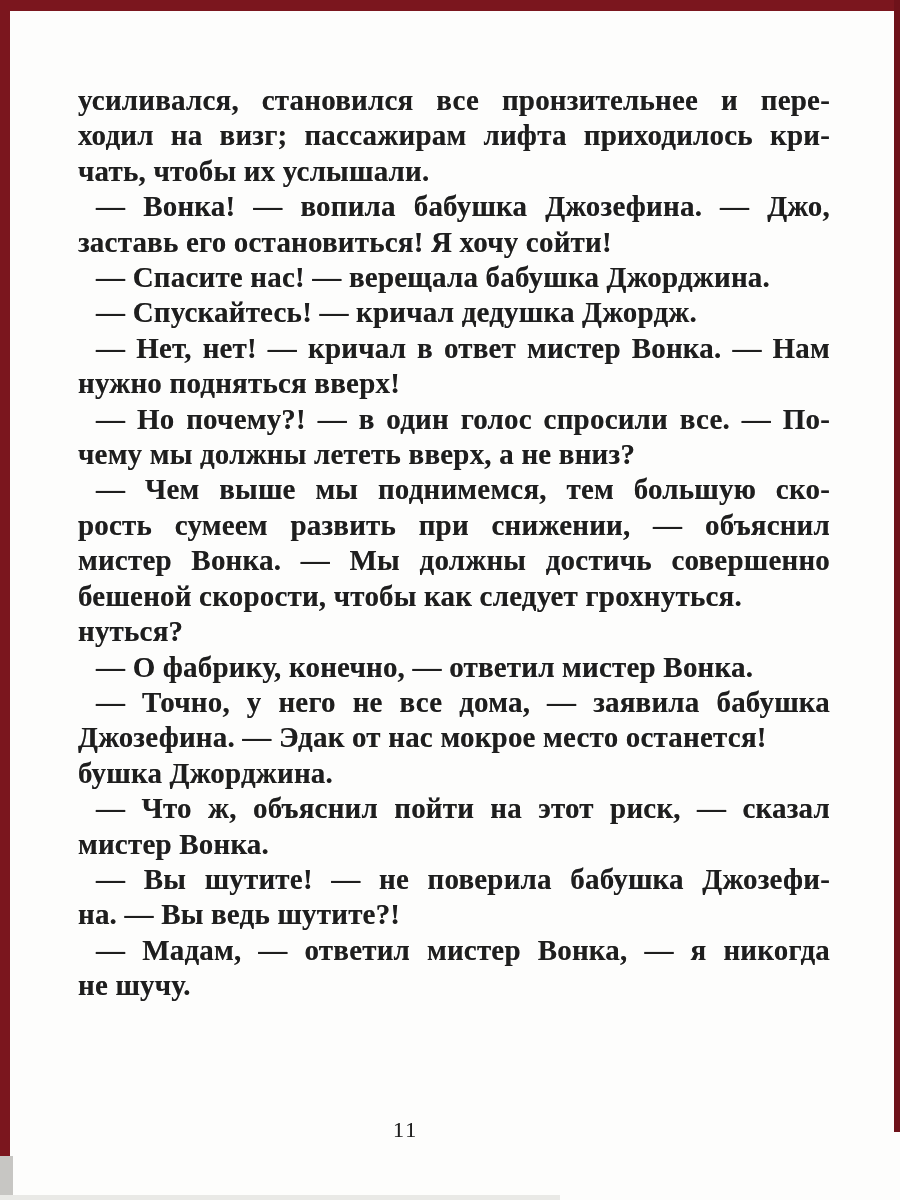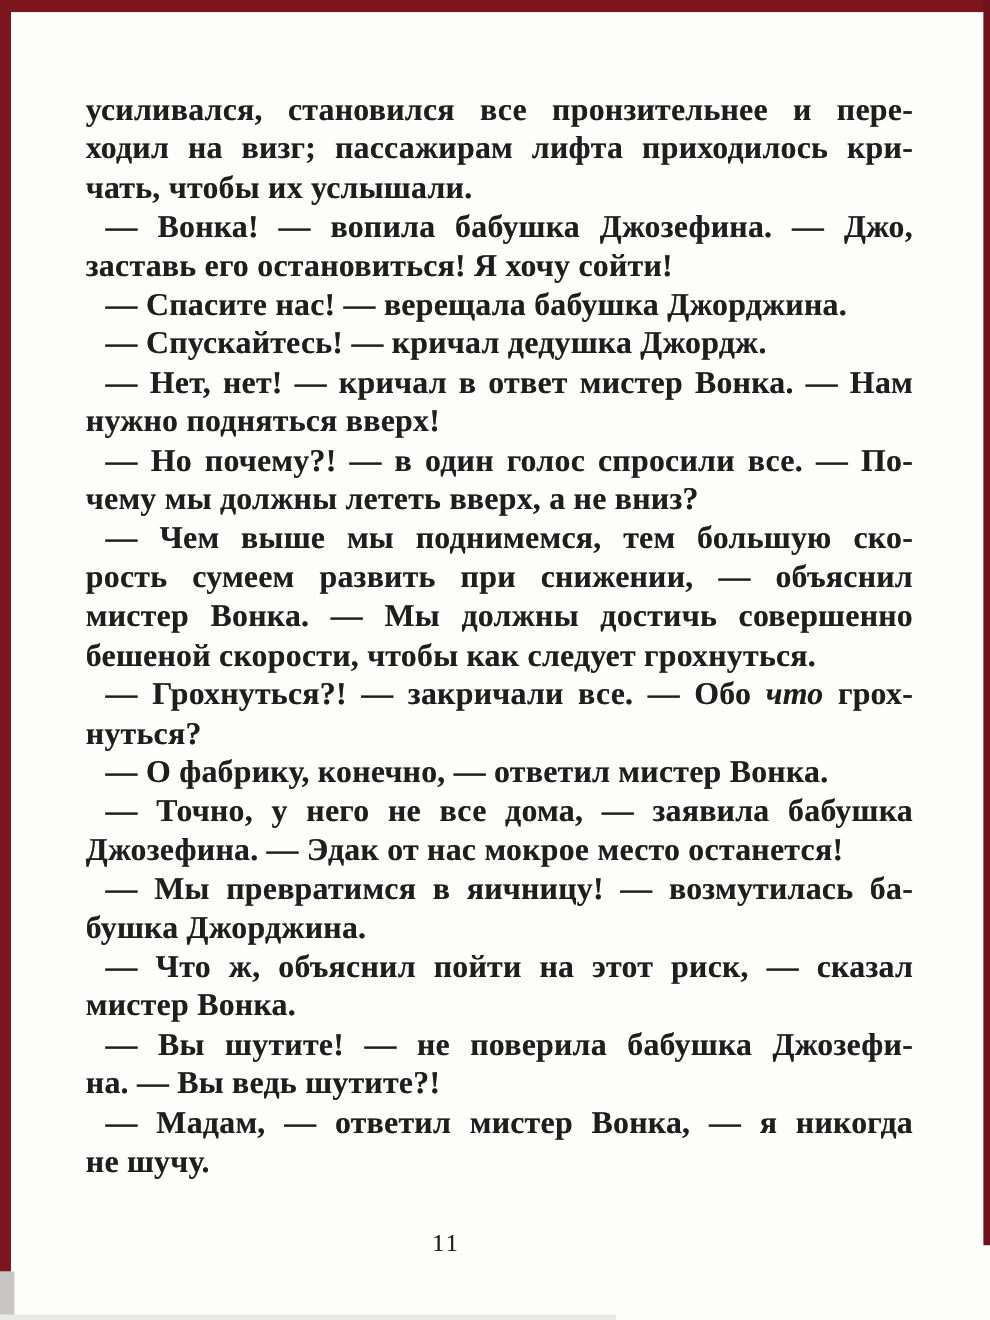--- a/index.html
+++ b/index.html
@@ -56,28 +56,24 @@
     <div class="ln ind">— Спасите нас! — верещала бабушка Джорджина.</div>
     <div class="ln ind">— Спускайтесь! — кричал дедушка Джордж.</div>
     <div class="ln jf ind">— Нет, нет! — кричал в ответ мистер Вонка. — Нам</div>
     <div class="ln">нужно подняться вверх!</div>
     <div class="ln jf ind">— Но почему?! — в один голос спросили все. — По-</div>
     <div class="ln">чему мы должны лететь вверх, а не вниз?</div>
     <div class="ln jf ind">— Чем выше мы поднимемся, тем большую ско-</div>
     <div class="ln jf">рость сумеем развить при снижении, — объяснил</div>
     <div class="ln jf">мистер Вонка. — Мы должны достичь совершенно</div>
     <div class="ln">бешеной скорости, чтобы как следует грохнуться.</div>
-    <div class="ln jf ind">
-      <span>— Грохнуться?! — закричали все. — Обо </span><span class="it">что</span><span> грох-</span>
-    </div>
     <div class="ln">нуться?</div>
     <div class="ln ind">— О фабрику, конечно, — ответил мистер Вонка.</div>
     <div class="ln jf ind">— Точно, у него не все дома, — заявила бабушка</div>
     <div class="ln">Джозефина. — Эдак от нас мокрое место останется!</div>
-    <div class="ln jf ind">— Мы превратимся в яичницу! — возмутилась ба-</div>
     <div class="ln">бушка Джорджина.</div>
     <div class="ln jf ind">— Что ж, объяснил пойти на этот риск, — сказал</div>
     <div class="ln">мистер Вонка.</div>
     <div class="ln jf ind">— Вы шутите! — не поверила бабушка Джозефи-</div>
     <div class="ln">на. — Вы ведь шутите?!</div>
     <div class="ln jf ind">— Мадам, — ответил мистер Вонка, — я никогда</div>
     <div class="ln">не шучу.</div>
   </div>
 
   <div class="pagenum">11</div>

